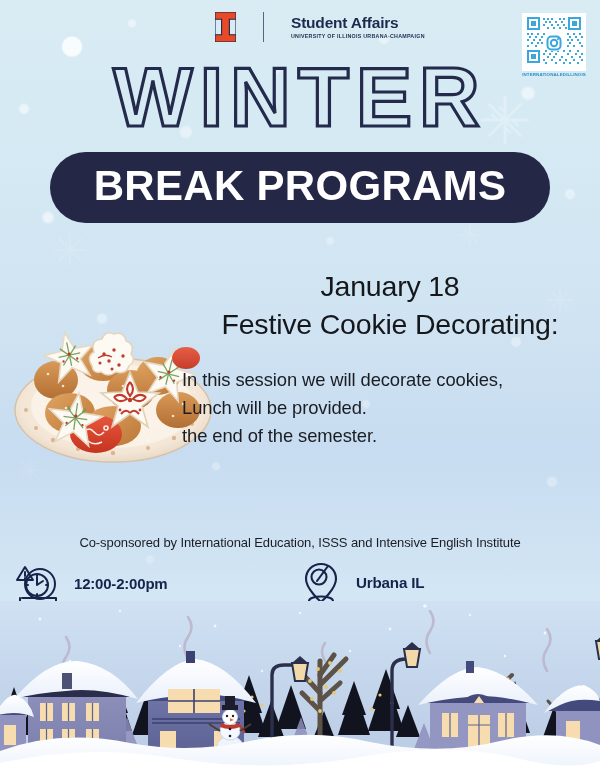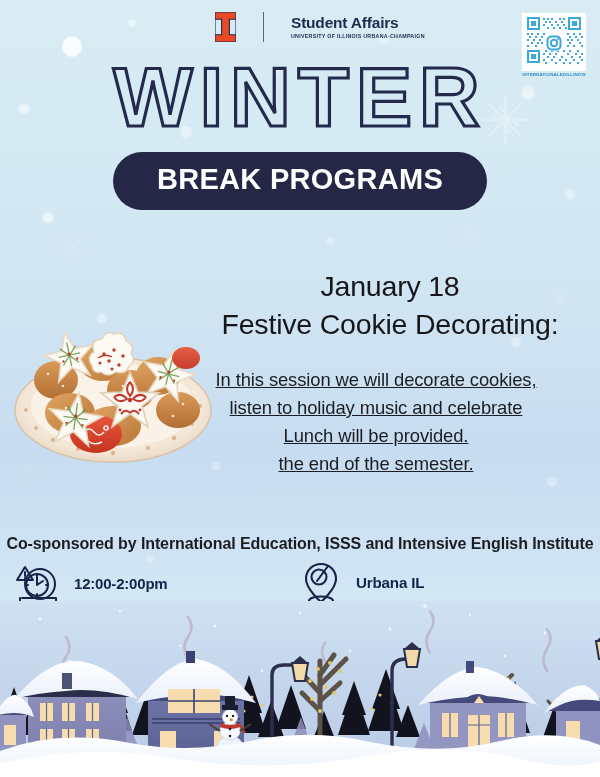--- a/index.html
+++ b/index.html
@@ -51,42 +51,42 @@
   .title-winter{
     position:absolute;top:58px;left:0;width:100%;text-align:center;
     font-size:84px;font-weight:bold;line-height:.95;letter-spacing:7px;
     color:transparent;
     -webkit-text-stroke:3.2px #232a4c;
     font-family:"Liberation Sans","DejaVu Sans",sans-serif;
   }
   .pill-wrap{position:absolute;top:152px;left:0;width:100%;display:flex;justify-content:center;}
   .pill{
     background:#242746;color:#ffffff;border-radius:40px;
-    padding:13px 44px 16px;font-size:29px;font-weight:bold;letter-spacing:.3px;
+    padding:13px 44px 16px;font-size:42px;font-weight:bold;letter-spacing:.3px;
     line-height:1;white-space:nowrap;
   }
 
   
   .event-head{
     position:absolute;top:268px;left:190px;width:400px;text-align:center;
     font-size:28.5px;color:#16171b;line-height:1.32;letter-spacing:-.2px;
   }
   .event-body{
-    position:absolute;top:366px;left:176px;width:400px;text-align:center;
-    font-size:18.4px;color:#1b1d22;line-height:1.52;letter-spacing:-.1px;text-decoration:underline;
+    position:absolute;top:366px;left:182px;width:400px;
+    font-size:18.4px;color:#1b1d22;line-height:1.52;letter-spacing:-.1px;
   }
   .event-body div{white-space:nowrap;}
 
   
   .cookies{position:absolute;left:8px;top:318px;width:210px;height:152px;}
 
   
   .cosponsor{
     position:absolute;top:535px;left:0;width:100%;text-align:center;
-    font-size:16px;color:#1b1d22;letter-spacing:-.1px;font-weight:700;
+    font-size:13px;color:#1b1d22;letter-spacing:-.1px;font-weight:400;
   }
 
   
   .info-row{position:absolute;top:556px;left:0;width:100%;height:62px;}
   .info-item{position:absolute;display:flex;align-items:center;gap:12px;}
   .info-time{left:14px;top:4px;}
   .info-loc{left:298px;top:2px;}
   .info-text{font-size:15px;font-weight:bold;color:#14244a;line-height:1.22;letter-spacing:-.2px;}
   .info-text.small{font-size:15.2px;}
 
@@ -416,21 +416,20 @@
     </g>
   </svg>
 
   <div class="event-head">
     <div>January 18</div>
     <div>Festive Cookie Decorating:</div>
   </div>
 
   <div class="event-body">
     <div>In this session we will decorate cookies,</div>
-    <div>listen to holiday music and celebrate</div>
     <div>Lunch will be provided.</div>
     <div>the end of the semester.</div>
   </div>
 
   <div class="cosponsor">Co-sponsored by International Education, ISSS and Intensive English Institute</div>
 
   <div class="info-row">
 
     <div class="info-item info-time">
       <svg width="48" height="48" viewBox="0 0 48 48">

